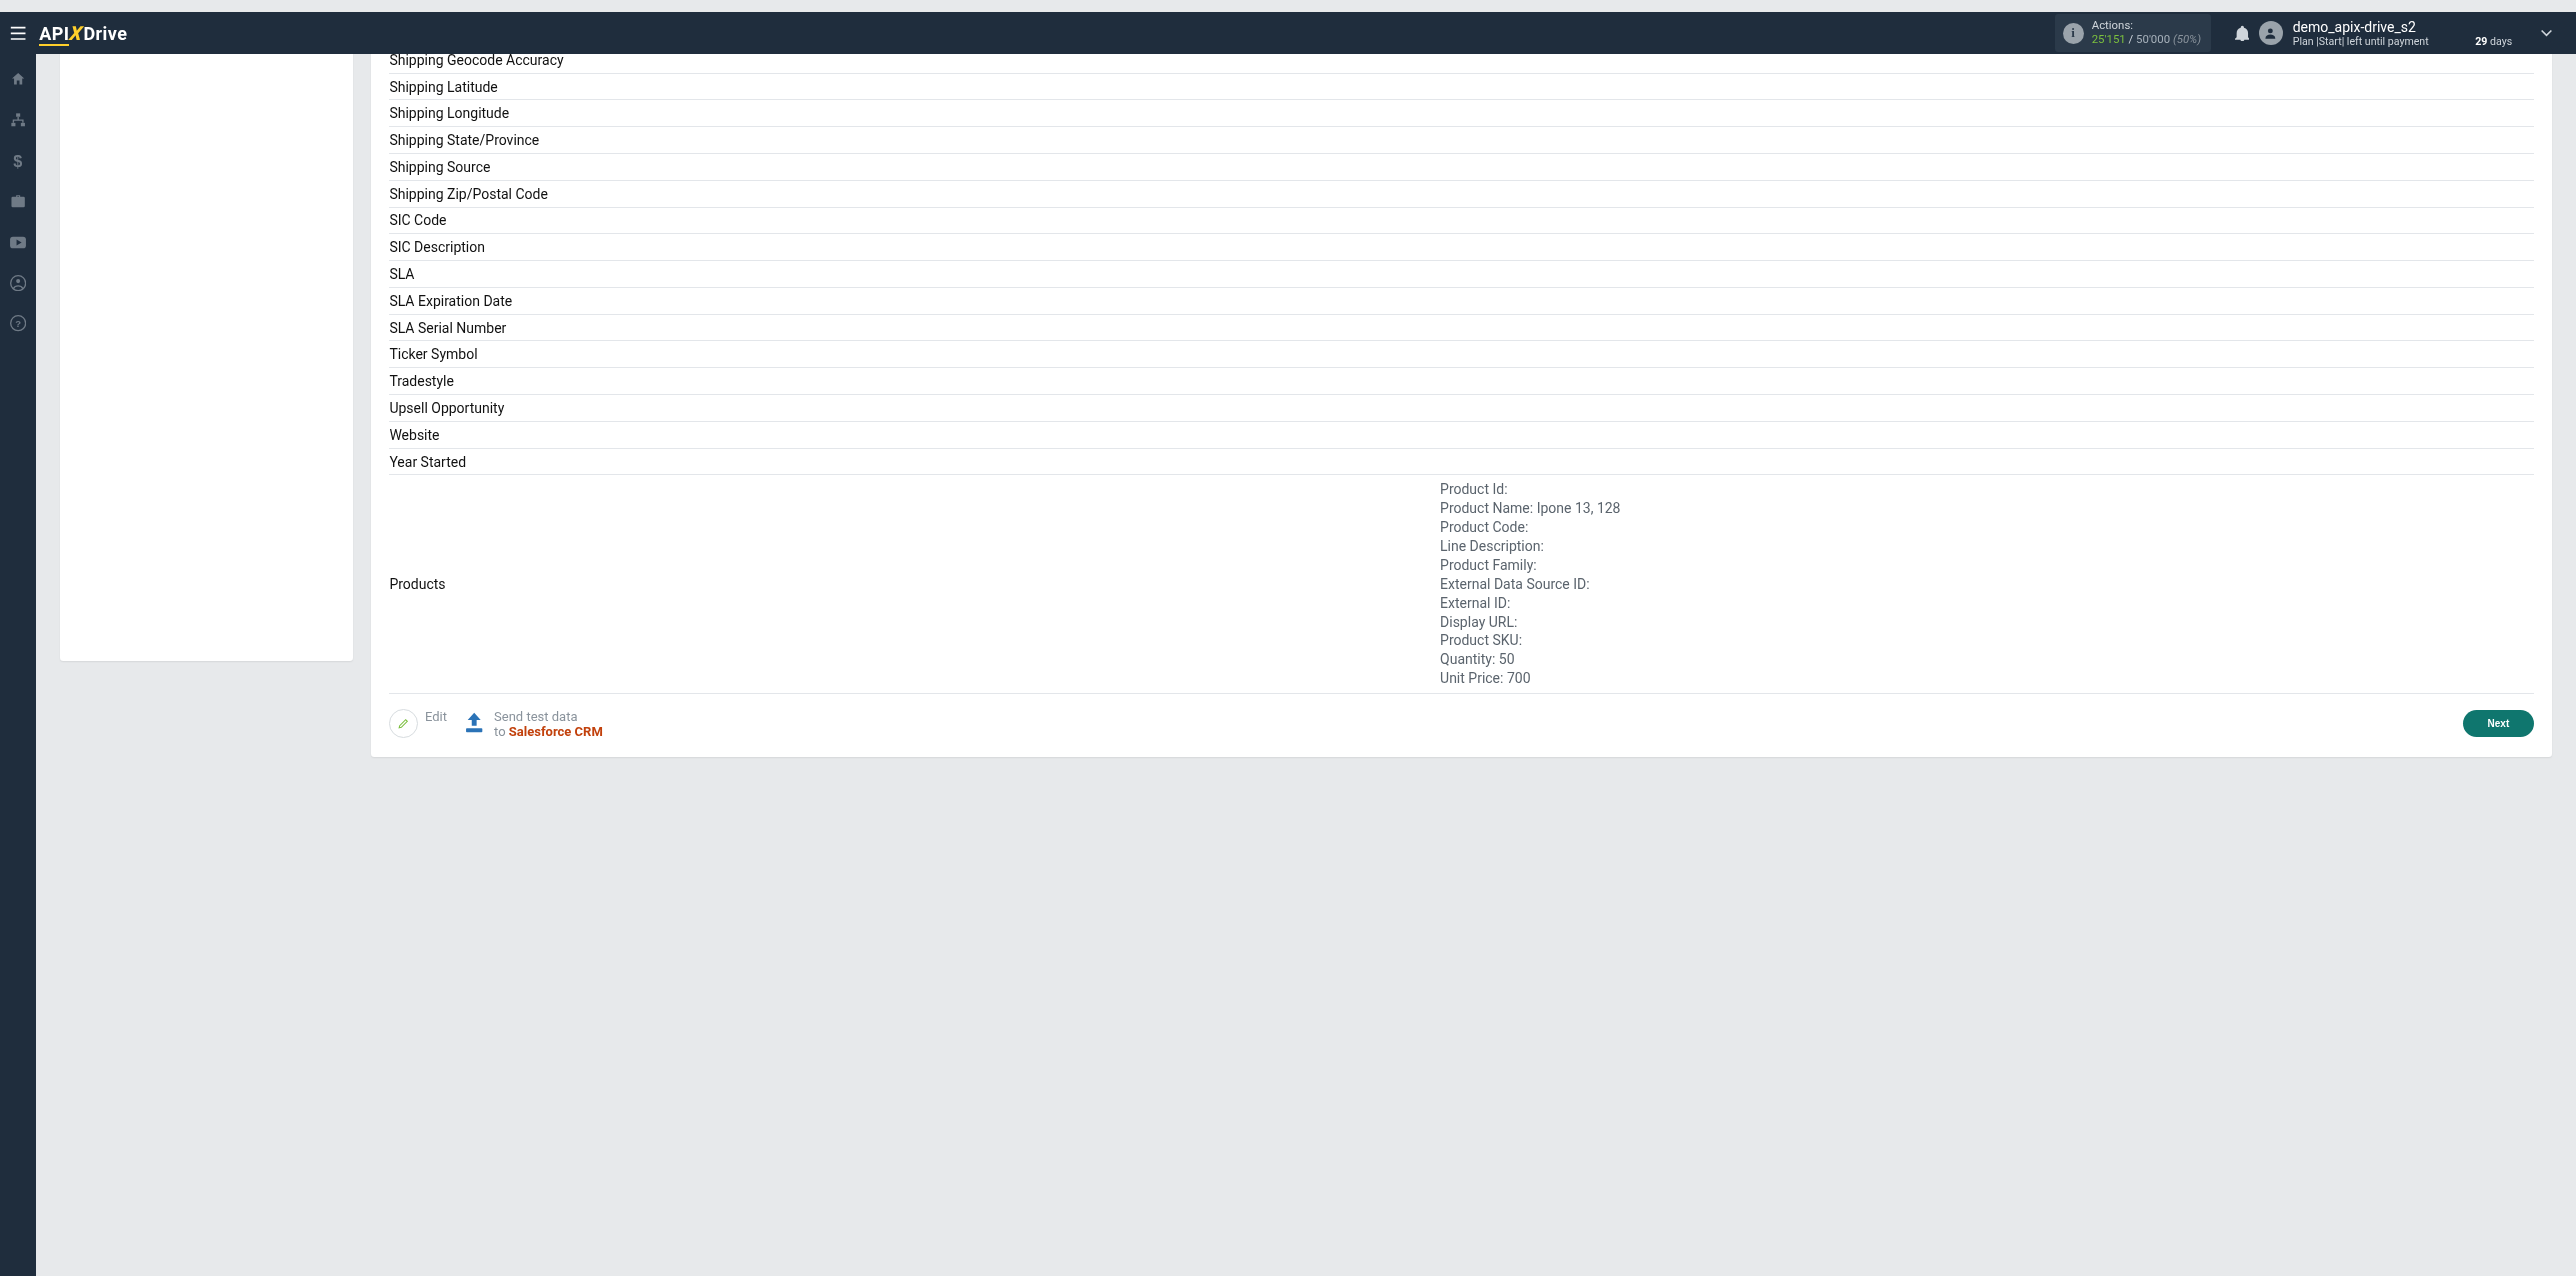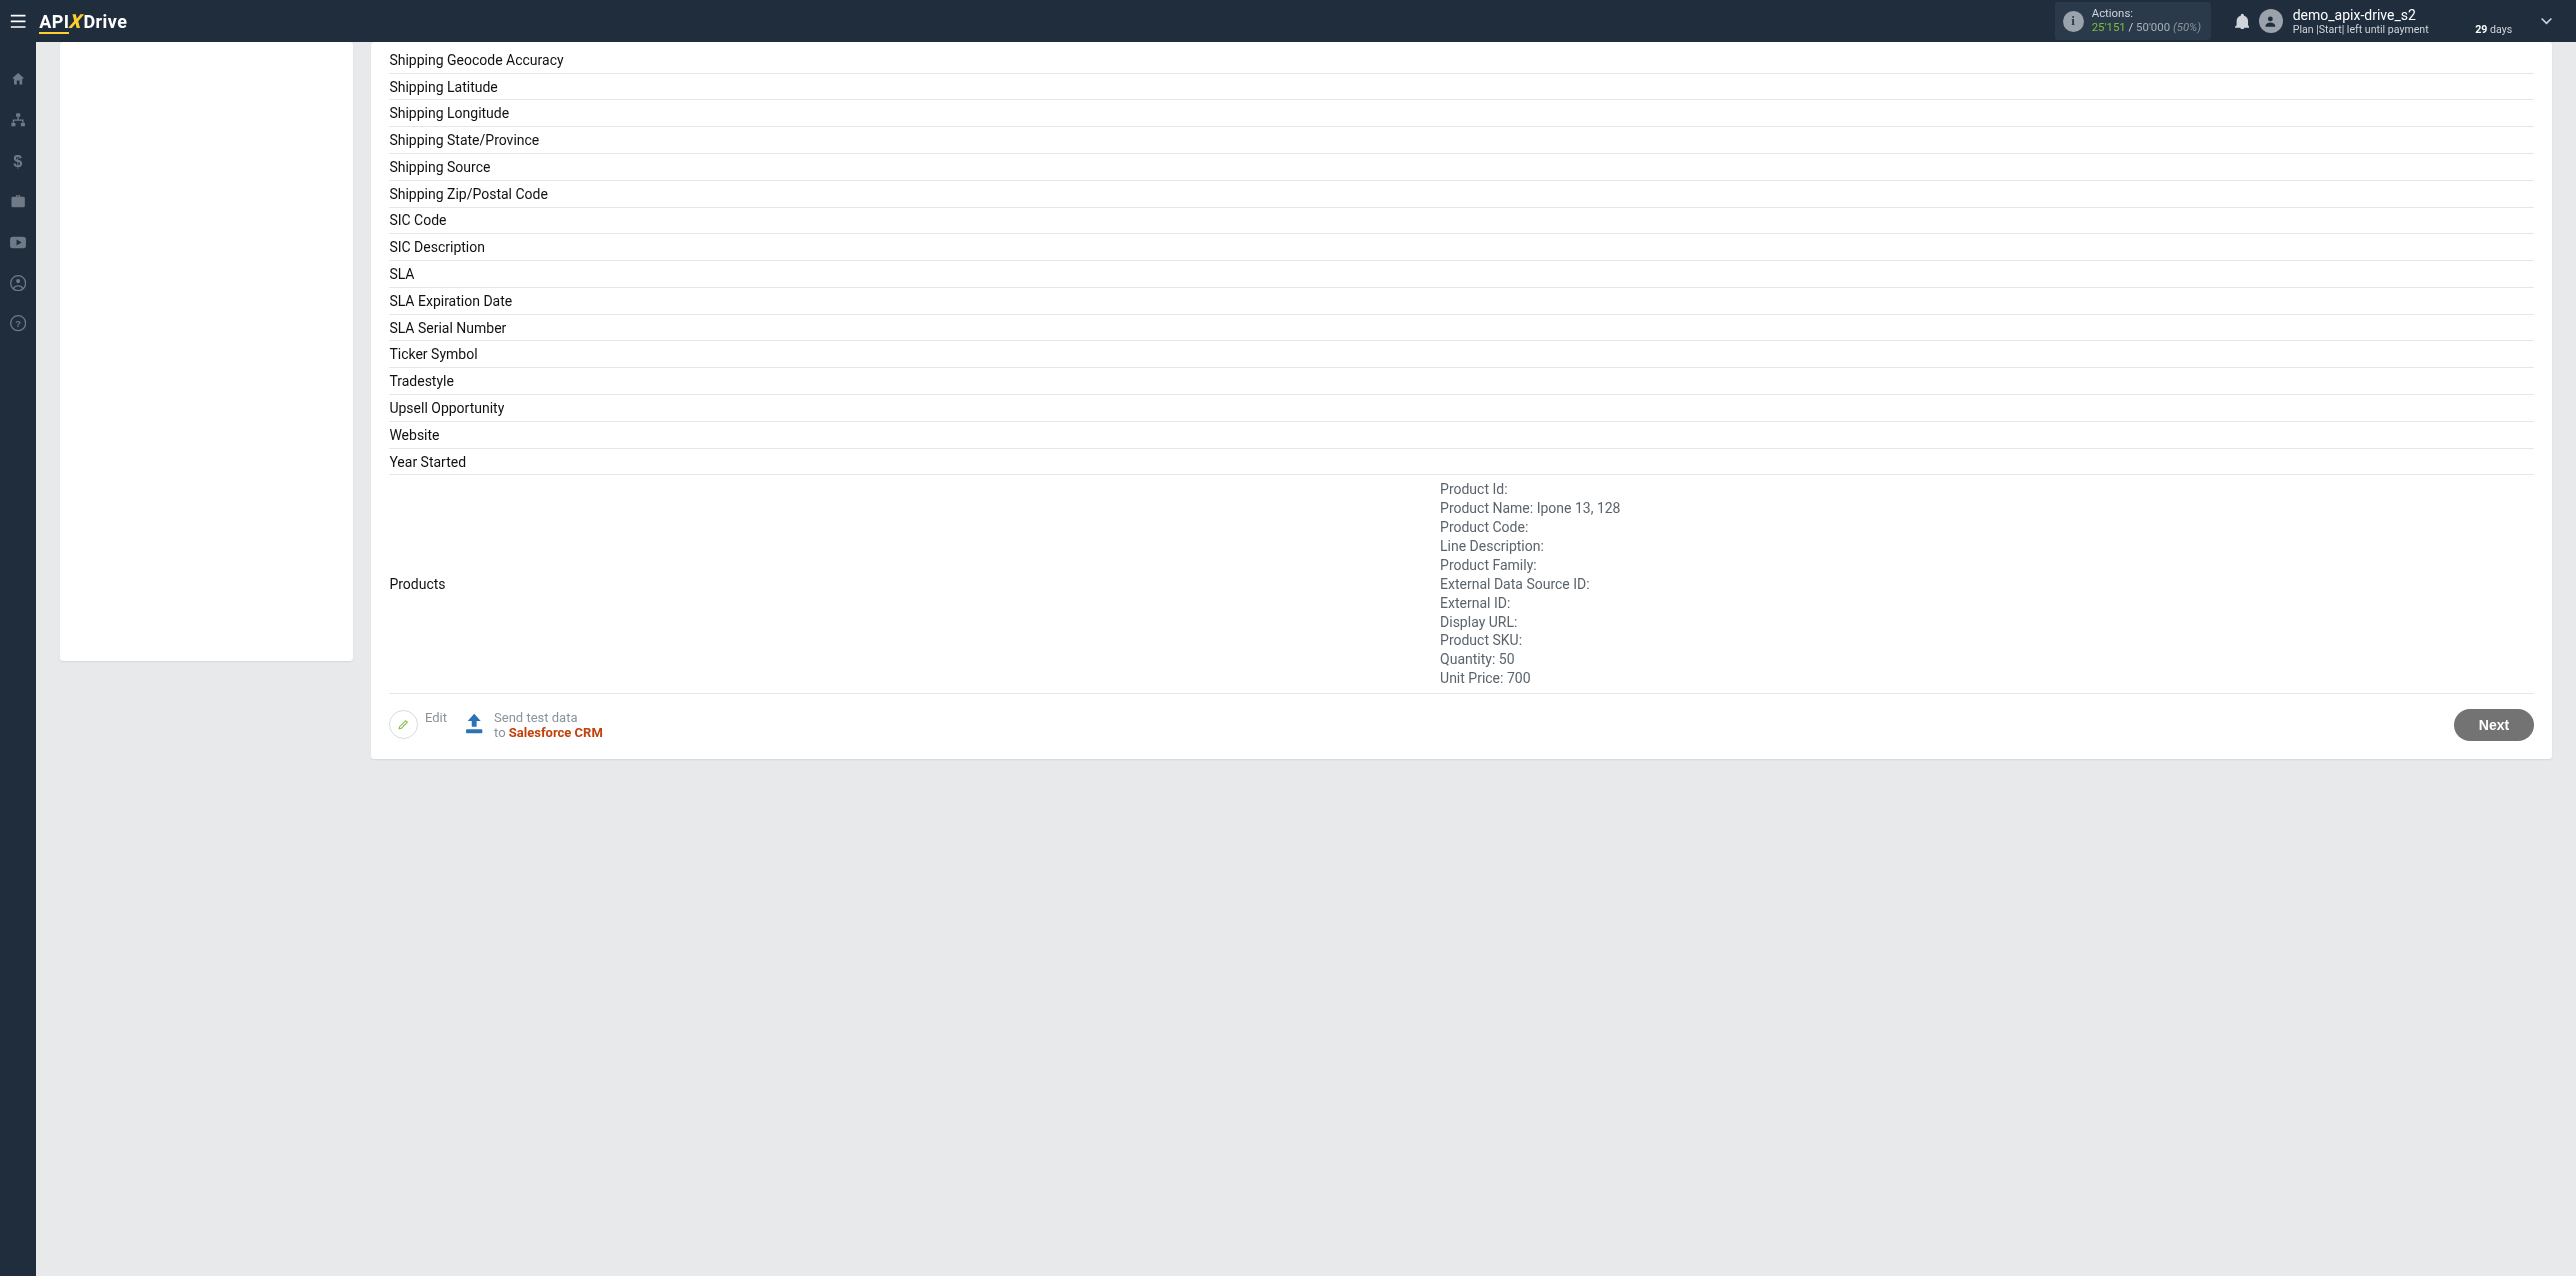--- a/index.html
+++ b/index.html
@@ -7,21 +7,21 @@
   body {
     font-family: -apple-system, BlinkMacSystemFont, "Segoe UI", Roboto, "Helvetica Neue", Arial, sans-serif;
     background: #e7e9eb;
     color: #111;
     font-size: 13px;
   }
 
   
   .header {
     position: fixed;
-    top: 0; left: 0; right: 0;
+    top: 12px; left: 0; right: 0;
     height: 42px;
     background: #1f2d3d;
     display: flex;
     align-items: center;
     z-index: 100;
   }
   .header .hamburger {
     width: 36px;
     height: 42px;
     color: #fff;
@@ -213,25 +213,25 @@
     gap: 8.1px;
     color: #8a939c;
     font-size: 13px;
     cursor: pointer;
   }
   .send-icon { color: #2b73b7; }
   .send-lines b { color: #c2410c; font-weight: 700; }
 
   .spacer { flex: 1; }
   .btn-next {
-    background: #737373;
+    background: #0f766e;
     color: #fff;
     padding: 8.1px 24.4px;
     border-radius: 18px;
-    font-size: 14px;
+    font-size: 10px;
     font-weight: 600;
     border: none;
     cursor: pointer;
   }
 </style>
 </head>
 <body>
 
 <div class="header">
   <div class="hamburger">

